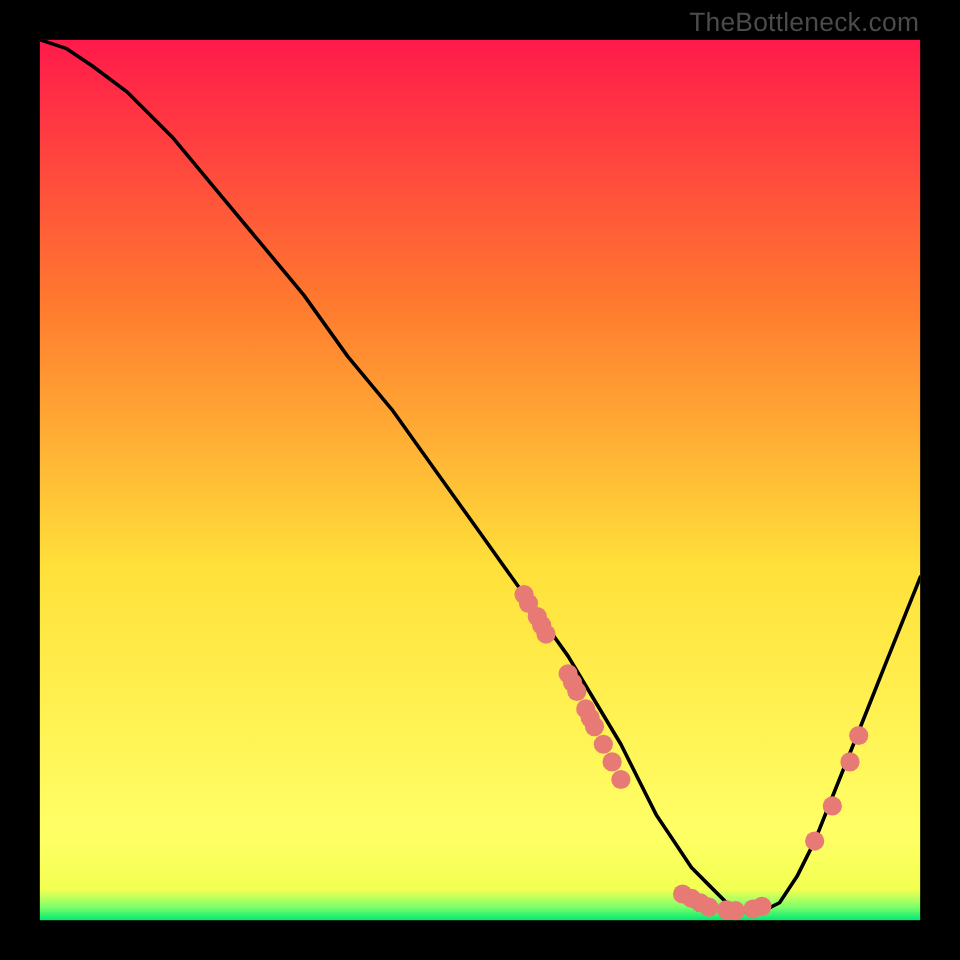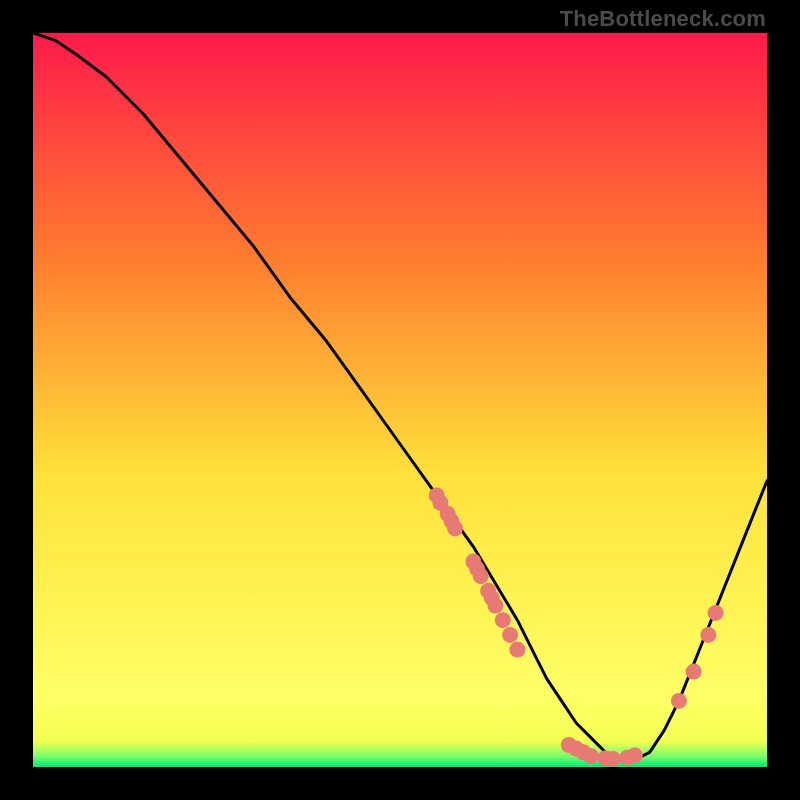--- a/index.html
+++ b/index.html
@@ -25,21 +25,21 @@
     top: 0;
     width: 734px;
     height: 734px;
   }
   .watermark {
     position: absolute;
     top: 6px;
     right: 34px;
     color: #4b4b4b;
     font-size: 22px;
-    font-weight: 700;
+    font-weight: 400;
     letter-spacing: 0.2px;
   }
   svg { display: block; }
 </style>
 </head>
 <body>
 
 <div class="frame">
   <svg class="plot" viewBox="0 0 734 734" preserveAspectRatio="none">
     <defs>

